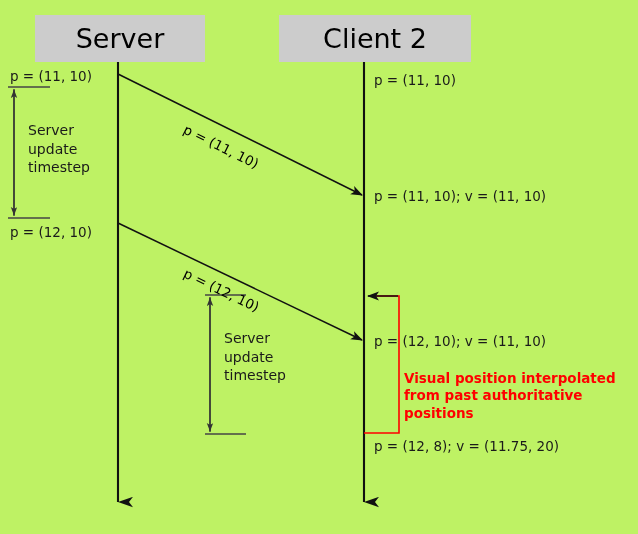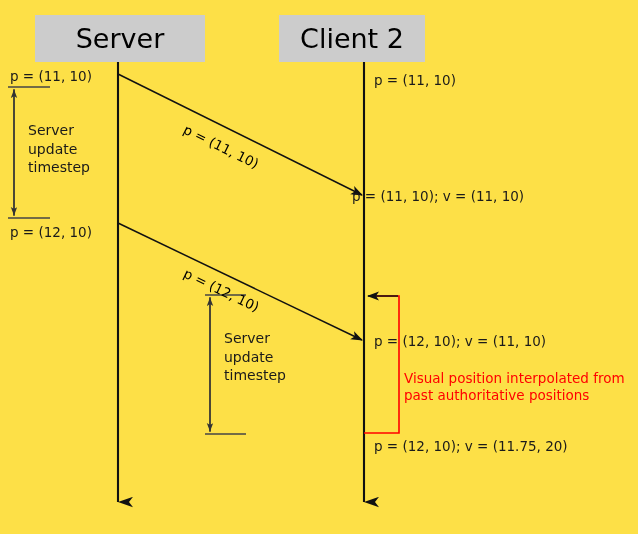--- a/index.html
+++ b/index.html
@@ -4,21 +4,21 @@
 <style>
   html, body {
     margin: 0;
     padding: 0;
     background: #ffffff;
   }
   #canvas {
     position: relative;
     width: 638px;
     height: 534px;
-    background: #fde047;
+    background: #bef264;
     font-family: "DejaVu Sans", sans-serif;
     overflow: hidden;
   }
   svg.layer {
     position: absolute;
     left: 0;
     top: 0;
     width: 638px;
     height: 534px;
   }
@@ -26,29 +26,29 @@
     position: absolute;
     background: #cccccc;
     display: flex;
     align-items: center;
     justify-content: center;
     font-size: 27px;
     color: #000000;
     letter-spacing: 0px;
   }
   #hdr-server { left: 35px; top: 15px; width: 170px; height: 47px; }
-  #hdr-client { left: 279px; top: 15px; width: 146px; height: 47px; }
+  #hdr-client { left: 279px; top: 15px; width: 192px; height: 47px; }
 
   .note {
     position: absolute;
     font-size: 13.5px;
     color: #1a1a1a;
     white-space: nowrap;
   }
-  .note.red { color: #ff0000; }
+  .note.red { color: #ff0000; font-weight: bold; }
   .note.block {
     white-space: normal;
     line-height: 1.28;
   }
   .bracket-label {
     position: absolute;
     font-size: 14px;
     color: #1a1a1a;
     line-height: 1.33;
     white-space: pre-line;
@@ -111,24 +111,24 @@
     <g>
       <path d="M375,296 L399,296 L399,433 L364,433" fill="none" stroke="#ff0000" stroke-width="1.6"></path>
       <line x1="398" y1="296" x2="368" y2="296" stroke="#111111" stroke-width="1.5" marker-end="url(#ah-black)"></line>
     </g>
   </svg>
 
   <div class="note" style="left:10px; top:68px;">p = (11, 10)</div>
   <div class="note" style="left:10px; top:224px;">p = (12, 10)</div>
 
   <div class="note" style="left:374px; top:72px;">p = (11, 10)</div>
-  <div class="note" style="left:352px; top:188px;">p = (11, 10); v = (11, 10)</div>
+  <div class="note" style="left:374px; top:188px;">p = (11, 10); v = (11, 10)</div>
   <div class="note" style="left:374px; top:333px;">p = (12, 10); v = (11, 10)</div>
 
-  <div class="note" style="left:374px; top:438px;"><span>p = (12, 10); </span><span class="red">v = (11.75, 20)</span></div>
+  <div class="note" style="left:374px; top:438px;"><span>p = (12, 8); </span><span class="red">v = (11.75, 20)</span></div>
 
 
   <div class="note red block" style="left:404px; top:370px; width:232px;">Visual position interpolated from past authoritative positions</div>
 
   <div class="bracket-label" style="left:28px; top:121px;">Server
 update
 timestep</div>
   <div class="bracket-label" style="left:224px; top:329px;">Server
 update
 timestep</div>

